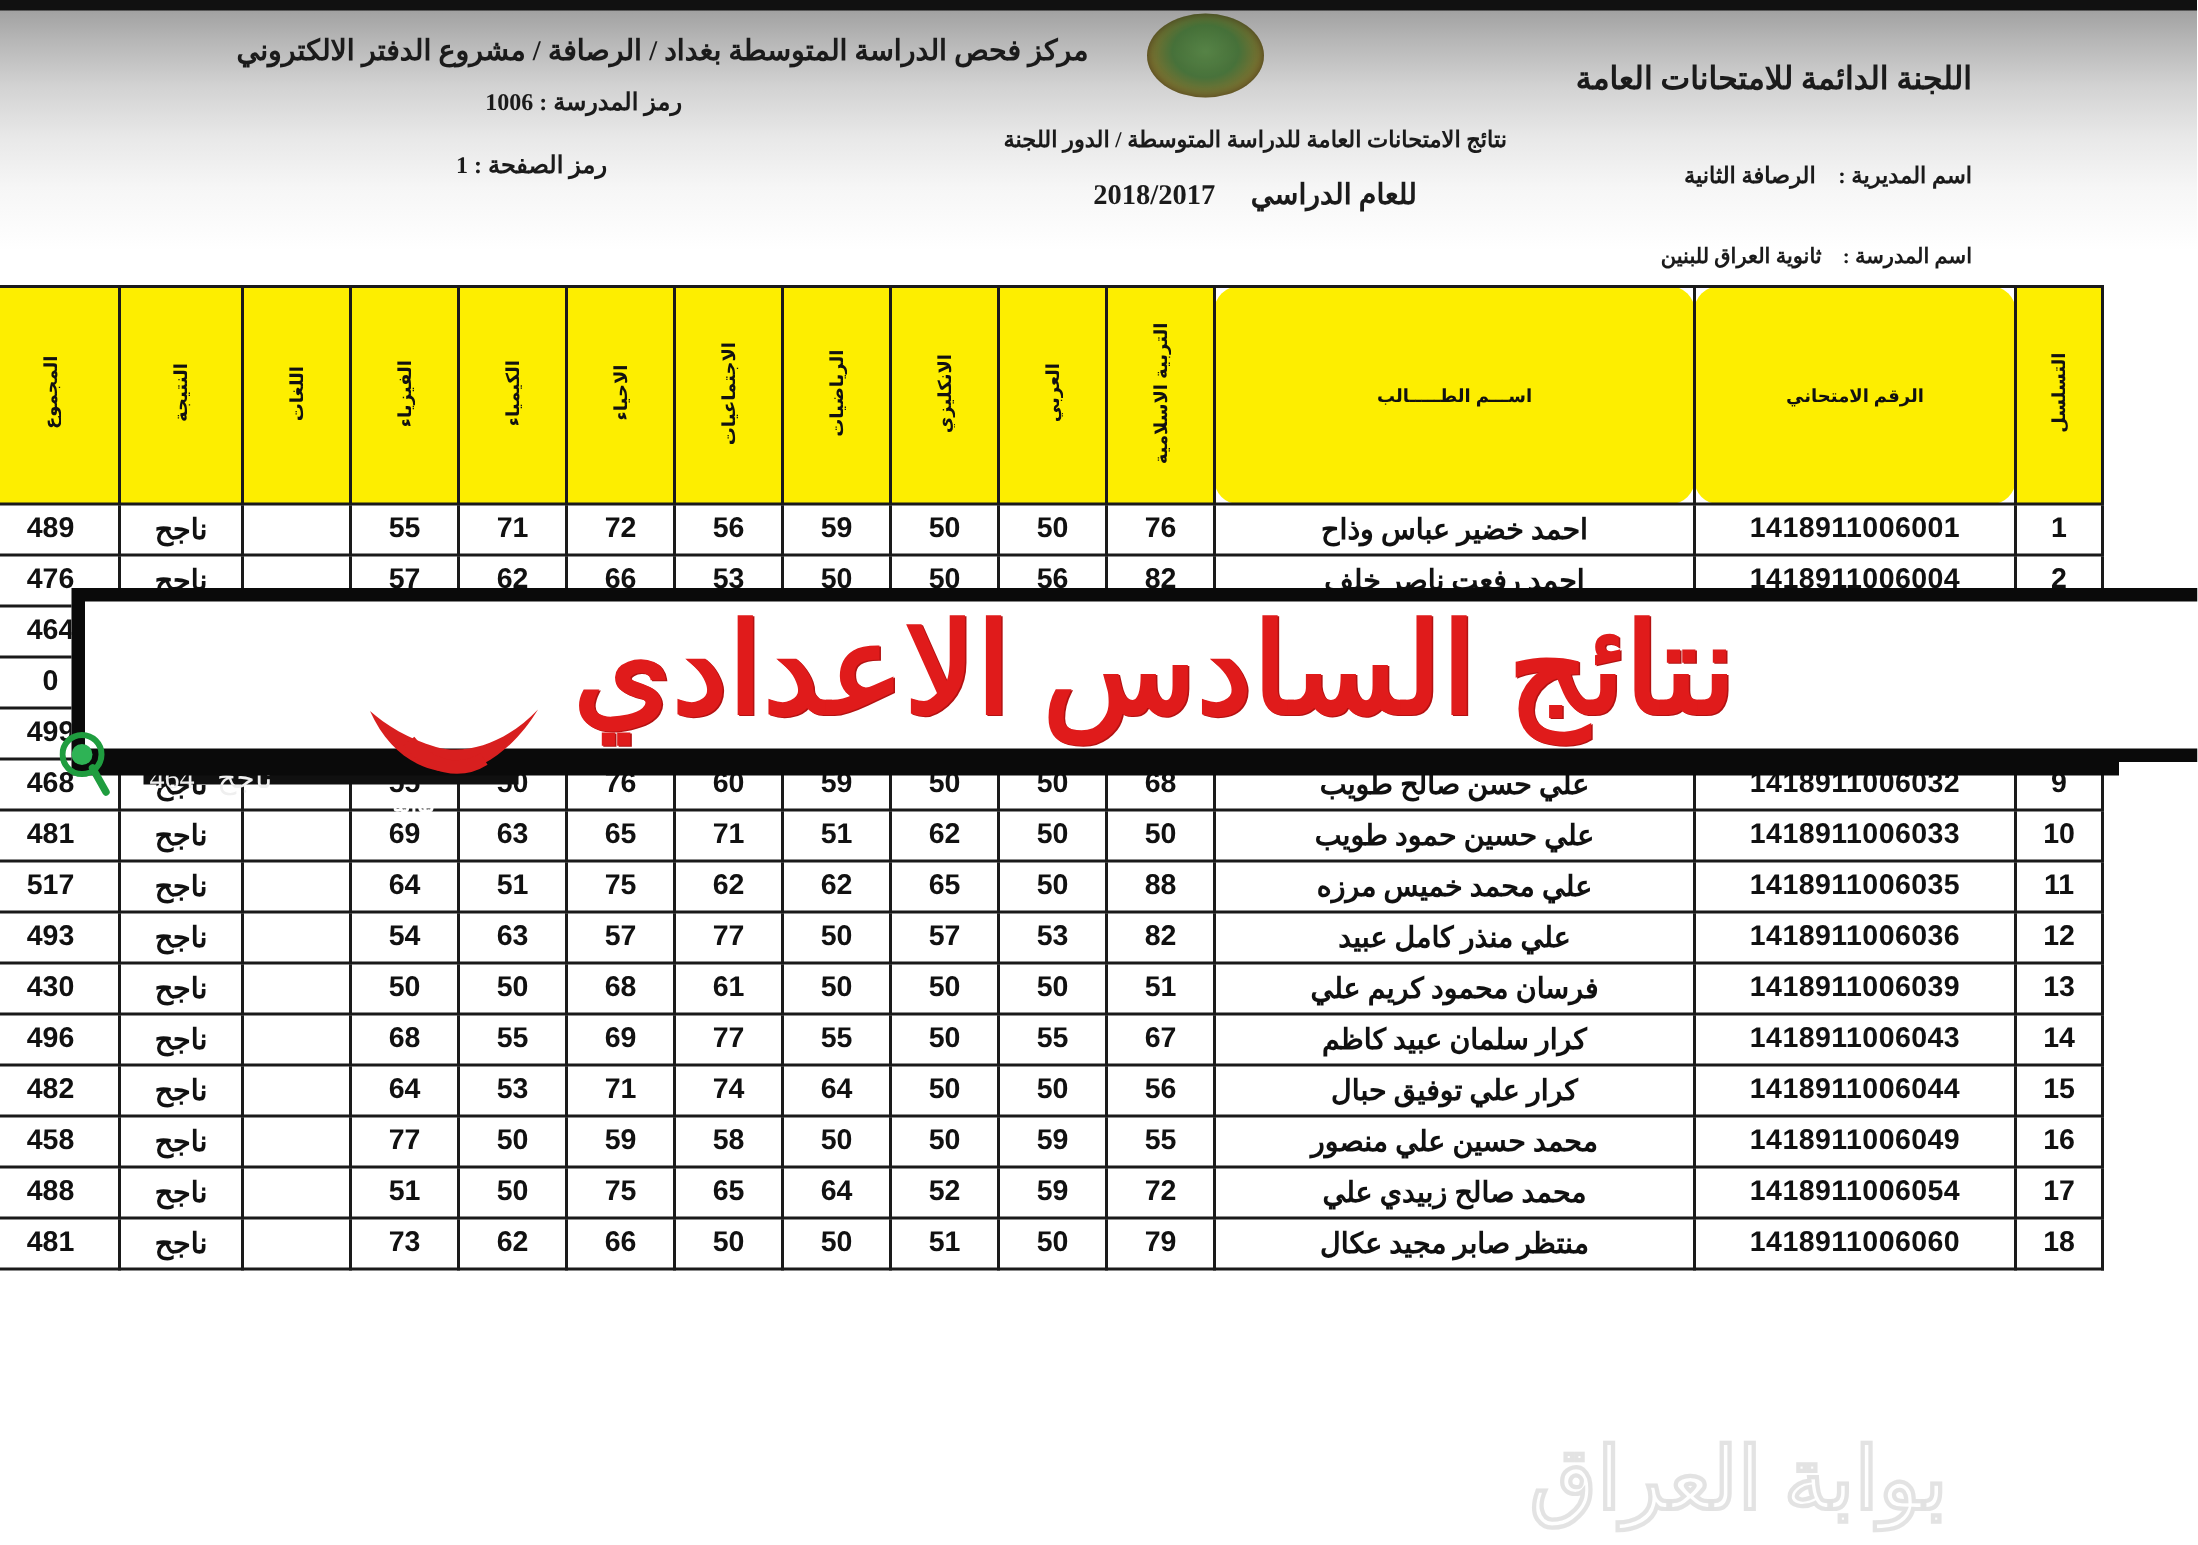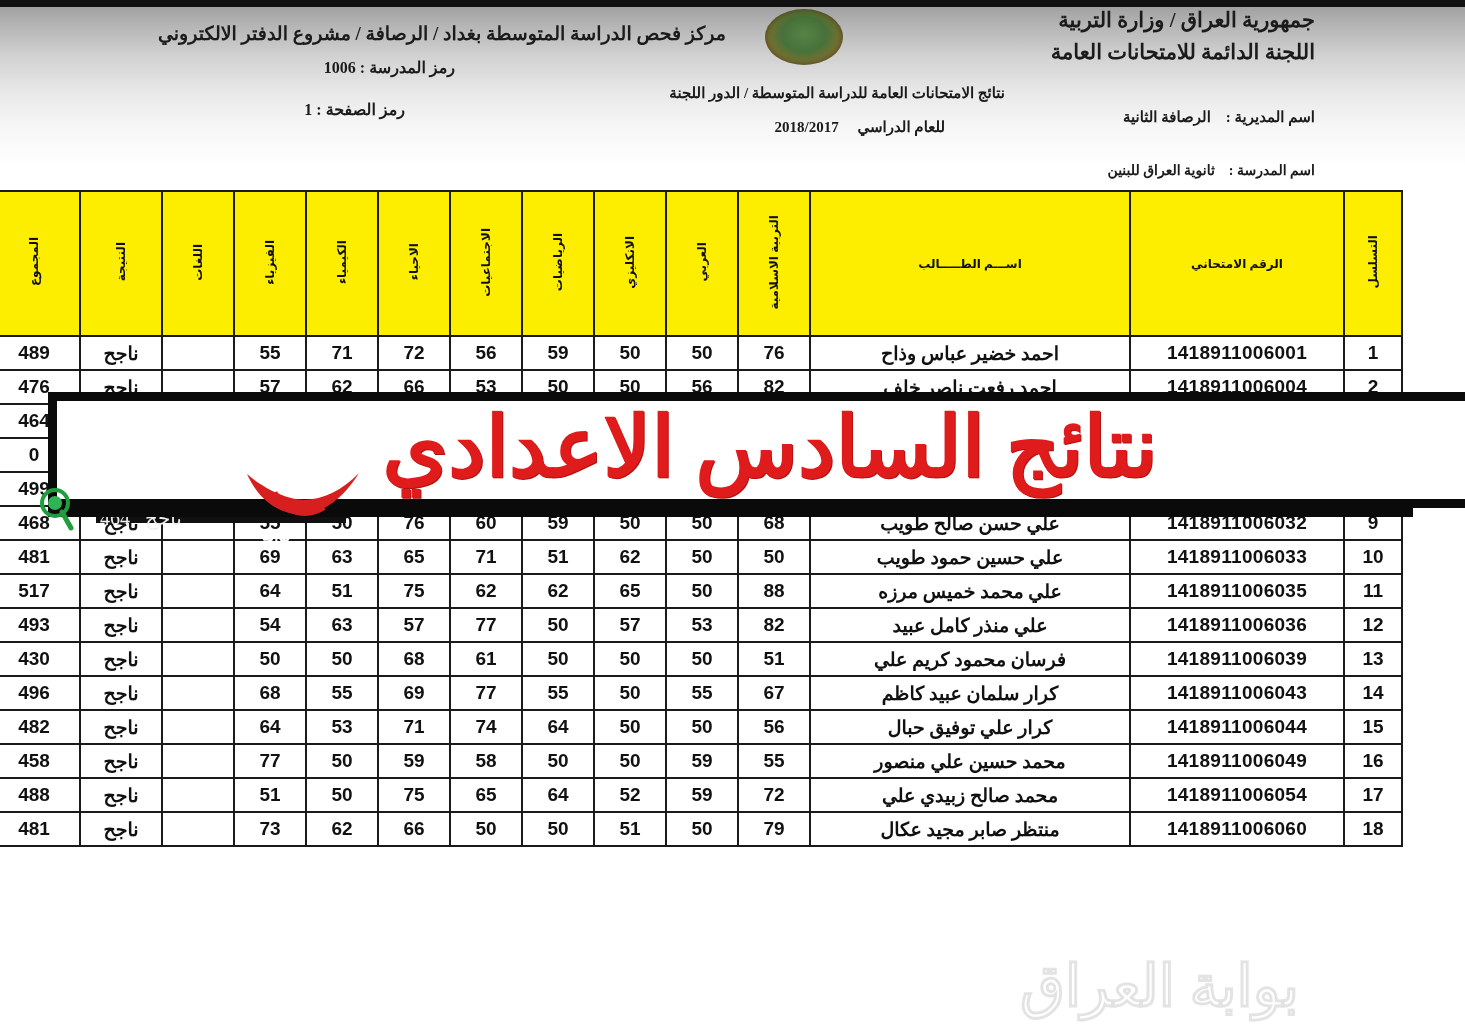--- a/index.html
+++ b/index.html
@@ -43,21 +43,21 @@
   .hdr-right-1 { right: 150px; top: 8px;  font-size: 21px; font-weight: bold; }
   .hdr-right-2 { right: 150px; top: 40px; font-size: 21px; font-weight: bold; }
   .hdr-right-3 { right: 150px; top: 108px; font-size: 15px; font-weight: bold; }
   .hdr-right-4 { right: 150px; top: 162px; font-size: 14px; font-weight: bold; text-align: center; }
 
   .hdr-left-1 { right: 739px; top: 22px; font-size: 19px; font-weight: bold; }
   .hdr-left-2 { right: 1010px; top: 58px; font-size: 16px; font-weight: bold; }
   .hdr-left-3 { right: 1060px; top: 100px; font-size: 16px; font-weight: bold; }
 
   .hdr-mid-1 { right: 460px; top: 84px; font-size: 15px; font-weight: bold; }
-  .hdr-mid-2 { right: 520px; top: 118px; font-size: 15px; font-weight: bold; }
+  .hdr-mid-2 { right: 520px; top: 118px; font-size: 19px; font-weight: bold; }
 
   .emblem {
     position: absolute; right: 622px; top: 9px;
     width: 78px; height: 56px;
     border-radius: 50%;
     background:
       radial-gradient(ellipse at 50% 45%, #4e7e3c 0%, #3d6b2f 40%, #7b6a22 70%, #6d5e1d 100%);
     box-shadow: inset 0 0 6px rgba(0,0,0,.55);
     opacity: .92;
   }
@@ -90,21 +90,21 @@
   }
   th.vert span {
     display: inline-block;
     writing-mode: vertical-rl;
     transform: rotate(180deg);
     white-space: nowrap;
     font-size: 12px;
     font-weight: bold;
     letter-spacing: .5px;
   }
-  th.flat { font-size: 16px; }
+  th.flat { font-size: 16px; border-radius: 16px; }
   th.flat.name { letter-spacing: 5px; }
 
   
   col.c-seq    { width: 58px; }
   col.c-num    { width: 214px; }
   col.c-name   { width: 320px; }
   col.c-grade  { width: 72px; }
   col.c-lang   { width: 72px; }
   col.c-res    { width: 82px; }
   col.c-total  { width: 92px; }
@@ -211,21 +211,20 @@
 </head>
 <body>
 
 <div id="page">
 
   <div class="top-gradient"></div>
   <div class="top-black-edge"></div>
 
   <div class="emblem"></div>
 
-  <div class="hdr hdr-right-1">جمهورية العراق / وزارة التربية</div>
   <div class="hdr hdr-right-2">اللجنة الدائمة للامتحانات العامة</div>
   <div class="hdr hdr-right-3">
     <span>اسم المديرية :</span>
     &nbsp;&nbsp;
     <span>الرصافة الثانية</span>
   </div>
   <div class="hdr hdr-right-4">
     <span>اسم المدرسة :</span>
     &nbsp;&nbsp;
     <span>ثانوية العراق للبنين</span>

